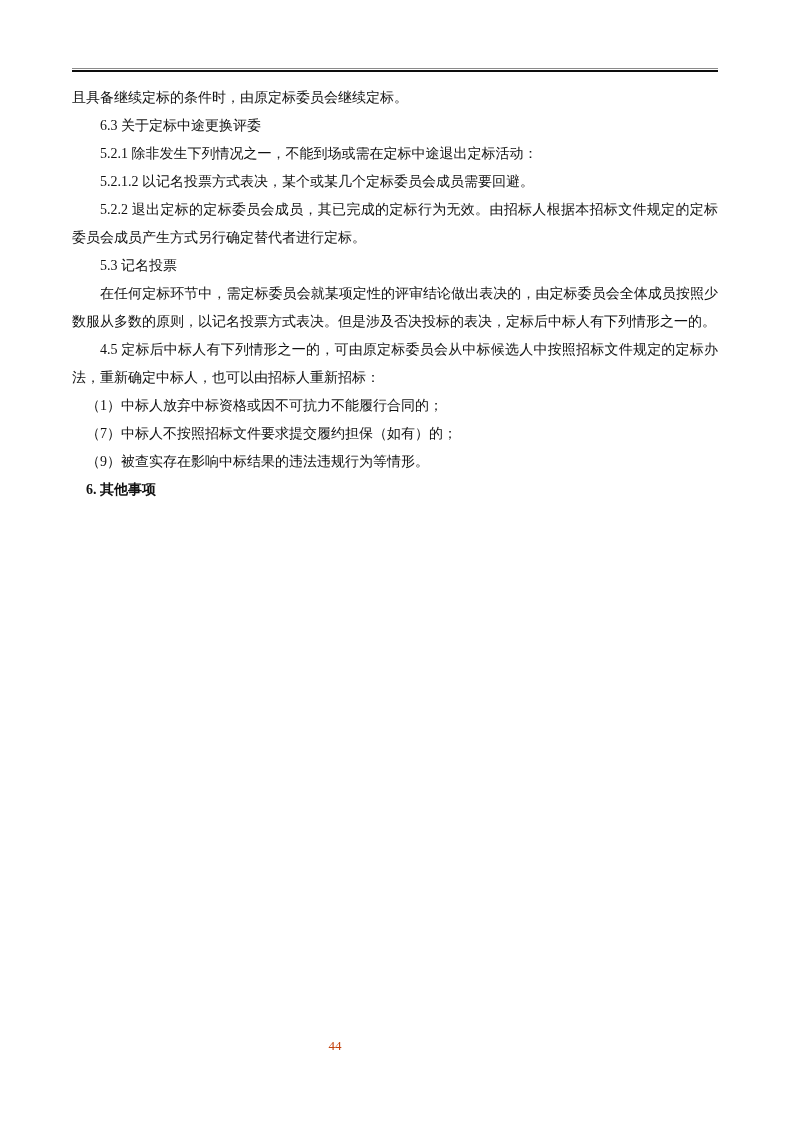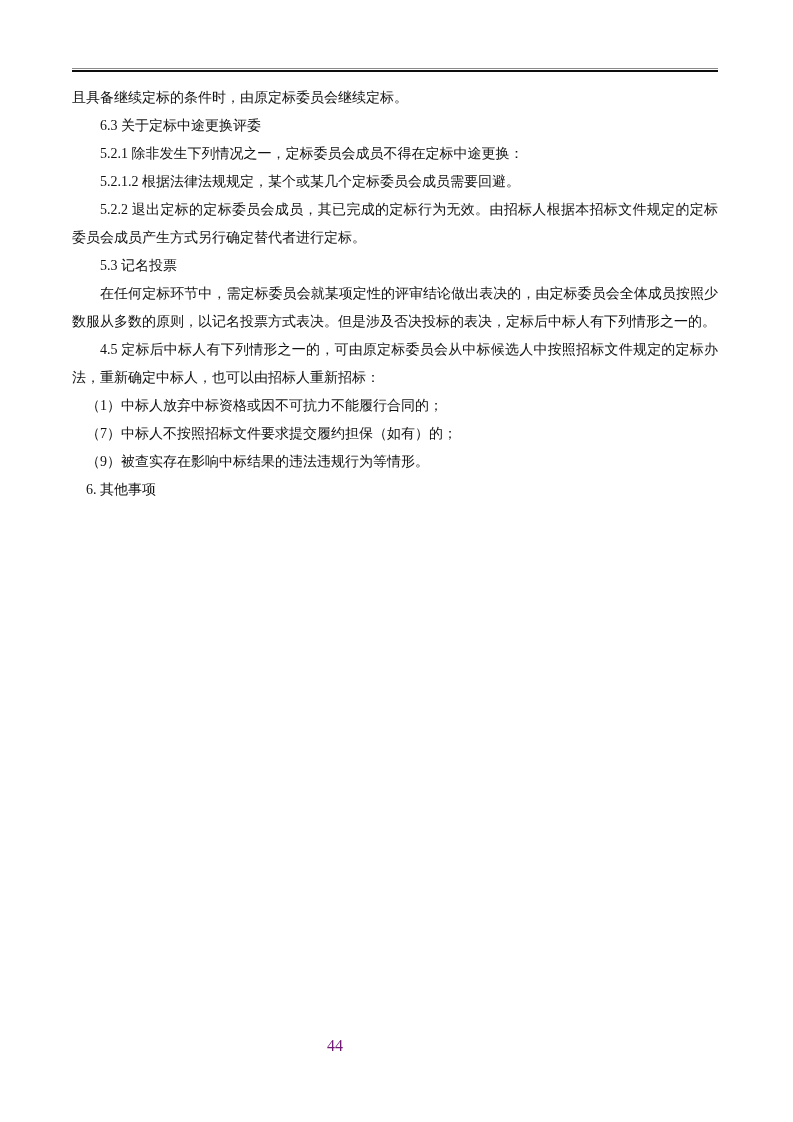--- a/index.html
+++ b/index.html
@@ -33,42 +33,42 @@
     width: 646px;
     font-size: 14px;
     line-height: 28px;
     text-align: justify;
     color: #111111;
   }
   .para { margin: 0; }
   .indent-0 { text-indent: 0; }
   .indent-1 { text-indent: 1em; }
   .indent-2 { text-indent: 2em; }
-  .bold { font-weight: 400; }
+  .bold { font-weight: 700; }
   .page-number {
     position: absolute;
     left: 0;
     top: 1038px;
     width: 670px;
     text-align: center;
-    font-size: 16px;
+    font-size: 13px;
     line-height: 16px;
-    color: #701a75;
+    color: #c2410c;
   }
 </style>
 </head>
 <body>
 
 <div class="page">
   <div class="header-rule"></div>
   <div class="content">
       <p class="para indent-0">且具备继续定标的条件时，由原定标委员会继续定标。</p>
       <p class="para indent-2">6.3 关于定标中途更换评委</p>
-      <p class="para indent-2">5.2.1 除非发生下列情况之一，定标委员会成员不得在定标中途更换：</p>
-      <p class="para indent-2">5.2.1.2 根据法律法规规定，某个或某几个定标委员会成员需要回避。</p>
+      <p class="para indent-2">5.2.1 除非发生下列情况之一，不能到场或需在定标中途退出定标活动：</p>
+      <p class="para indent-2">5.2.1.2 以记名投票方式表决，某个或某几个定标委员会成员需要回避。</p>
       <p class="para indent-2">5.2.2 退出定标的定标委员会成员，其已完成的定标行为无效。由招标人根据本招标文件规定的定标委员会成员产生方式另行确定替代者进行定标。</p>
       <p class="para indent-2">5.3 记名投票</p>
       <p class="para indent-2">在任何定标环节中，需定标委员会就某项定性的评审结论做出表决的，由定标委员会全体成员按照少数服从多数的原则，以记名投票方式表决。但是涉及否决投标的表决，定标后中标人有下列情形之一的。</p>
       <p class="para indent-2">4.5 定标后中标人有下列情形之一的，可由原定标委员会从中标候选人中按照招标文件规定的定标办法，重新确定中标人，也可以由招标人重新招标：</p>
       <p class="para indent-1">（1）中标人放弃中标资格或因不可抗力不能履行合同的；</p>
       <p class="para indent-1">（7）中标人不按照招标文件要求提交履约担保（如有）的；</p>
       <p class="para indent-1">（9）被查实存在影响中标结果的违法违规行为等情形。</p>
       <p class="para indent-1 bold">6. 其他事项</p>
     </div>
   <div class="page-number">44</div>

